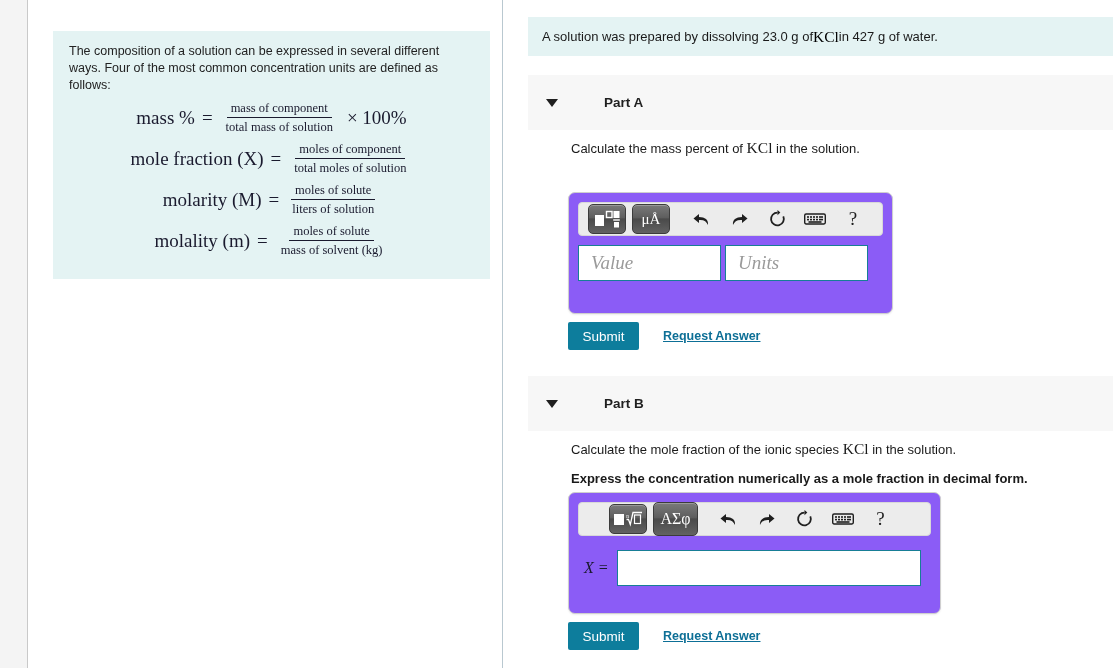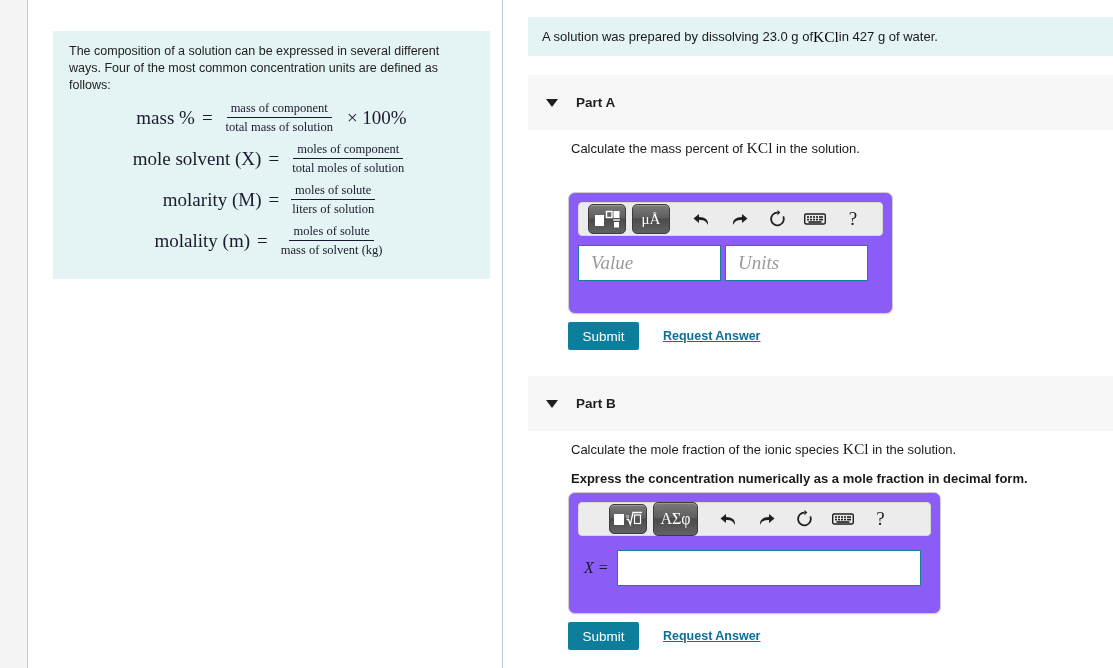--- a/index.html
+++ b/index.html
@@ -70,21 +70,21 @@
     background: #e4f3f3;
     display: flex; align-items: center;
     padding-left: 14px;
   }
   .q-text { font-size: 13px; color: #1a1a1a; font-family: "Liberation Sans", sans-serif; }
   .chem { font-family: "Liberation Serif", serif; font-size: 15.5px; }
 
   .part-header {
     position: absolute; left: 25px; width: 585px; height: 55px;
     background: #f7f7f7;
-    display: flex; align-items: center;
+    display: flex; align-items: center; gap: 28px;
   }
   .caret {
     width: 0; height: 0; margin-left: 18px; margin-right: 18px;
     border-left: 6px solid transparent; border-right: 6px solid transparent;
     border-top: 8px solid #1f1f1f;
   }
   .part-title { font-size: 13.5px; font-weight: bold; color: #1f1f1f; }
 
   .part-body { position: absolute; left: 25px; width: 585px; }
   .prompt {
@@ -165,21 +165,21 @@
           <span class="f-lhs">mass %</span>
           <span class="f-eq">=</span>
           <span class="frac">
             <span class="num">mass of component</span>
             <span class="den">total mass of solution</span>
           </span>
           <span class="f-tail">× 100%</span>
         </div>
 
         <div class="formula-row">
-          <span class="f-lhs">mole solvent (X)</span>
+          <span class="f-lhs">mole fraction (X)</span>
           <span class="f-eq">=</span>
           <span class="frac">
             <span class="num">moles of component</span>
             <span class="den">total moles of solution</span>
           </span>
         </div>
 
         <div class="formula-row">
           <span class="f-lhs">molarity (M)</span>
           <span class="f-eq">=</span>

